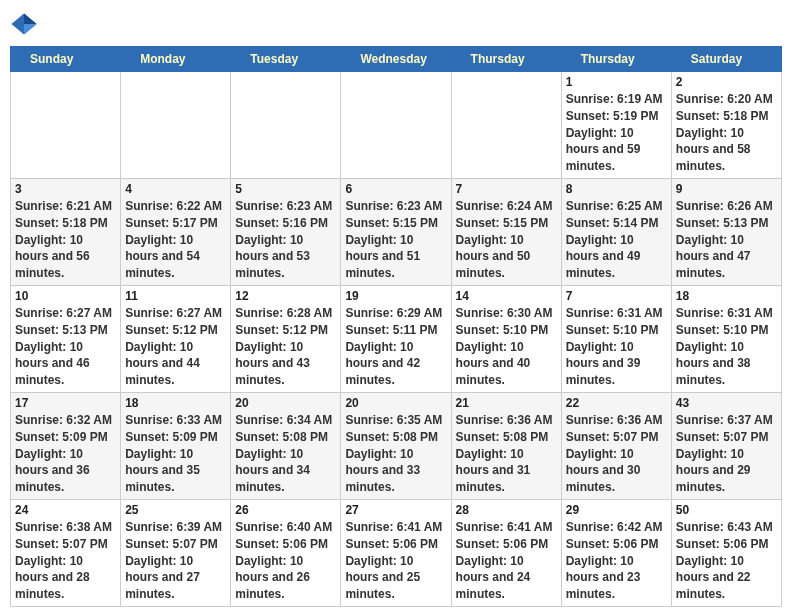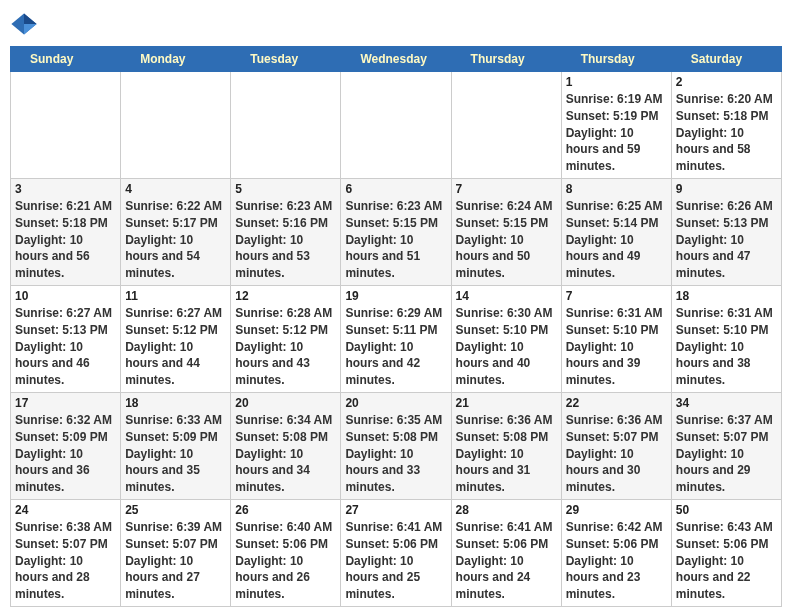--- a/index.html
+++ b/index.html
@@ -216,21 +216,21 @@
         </td>
         <td>
           <div class="day-num">21</div>
           <div class="day-info">Sunrise: 6:36 AM<br>Sunset: 5:08 PM<br>Daylight: 10 hours and 31 minutes.</div>
         </td>
         <td>
           <div class="day-num">22</div>
           <div class="day-info">Sunrise: 6:36 AM<br>Sunset: 5:07 PM<br>Daylight: 10 hours and 30 minutes.</div>
         </td>
         <td>
-          <div class="day-num">34</div>
+          <div class="day-num">43</div>
           <div class="day-info">Sunrise: 6:37 AM<br>Sunset: 5:07 PM<br>Daylight: 10 hours and 29 minutes.</div>
         </td>
       </tr>
       <tr>
         <td>
           <div class="day-num">24</div>
           <div class="day-info">Sunrise: 6:38 AM<br>Sunset: 5:07 PM<br>Daylight: 10 hours and 28 minutes.</div>
         </td>
         <td>
           <div class="day-num">25</div>

